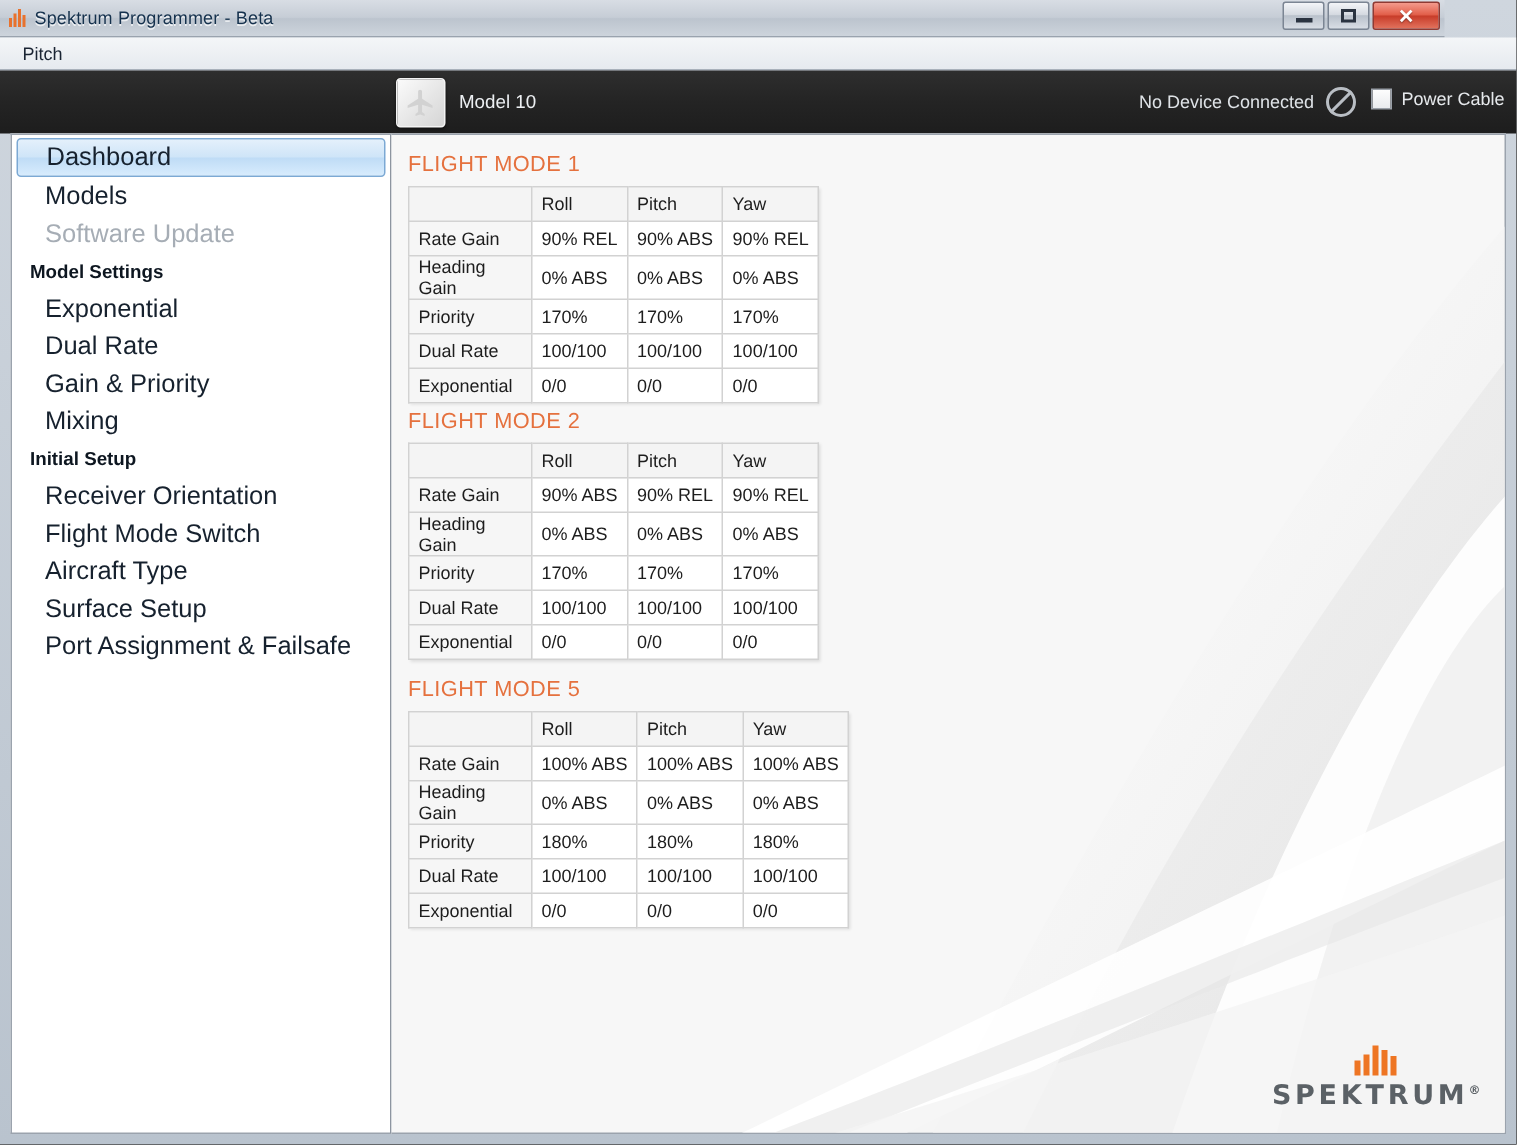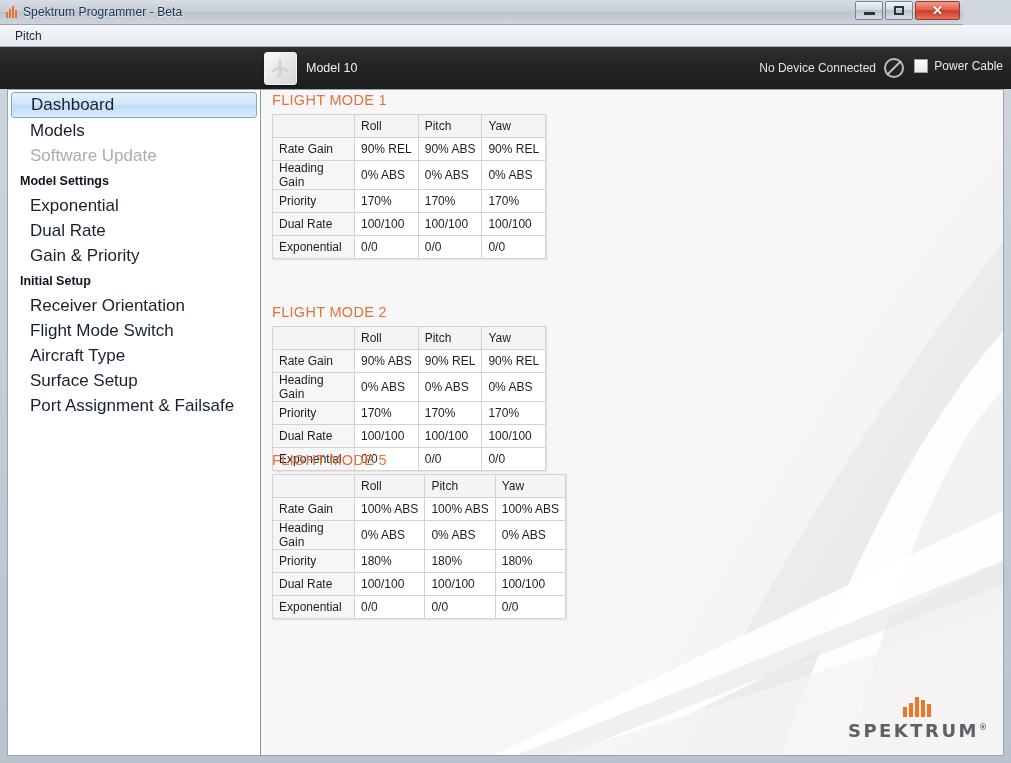--- a/index.html
+++ b/index.html
@@ -251,20 +251,23 @@
         <span>Model Settings</span>
       </div>
       <div class="nav-item">
         <span>Exponential</span>
       </div>
       <div class="nav-item">
         <span>Dual Rate</span>
       </div>
       <div class="nav-item">
         <span>Gain &amp; Priority</span>
+      </div>
+      <div class="nav-item">
+        <span>Mixing</span>
       </div>
       <div class="nav-group">
         <span>Initial Setup</span>
       </div>
       <div class="nav-item">
         <span>Receiver Orientation</span>
       </div>
       <div class="nav-item">
         <span>Flight Mode Switch</span>
       </div>
@@ -295,21 +298,21 @@
       <path d="M743 60 C 640 180, 520 360, 360 667 L743 667 Z" fill="url(#sw1)" opacity="0.95"></path>
       <path d="M743 150 C 660 260, 540 420, 420 667 L743 667 Z" fill="url(#sw2)" opacity="0.8"></path>
       <path d="M743 240 C 690 300, 600 430, 520 667 L743 667 Z" fill="#ffffff" opacity="0.9"></path>
       <path d="M743 300 C 700 340, 640 450, 590 667 L743 667 Z" fill="#ededed" opacity="0.75"></path>
       <path d="M743 420 C 640 470, 430 570, 230 667 L340 667 C 520 580, 680 500, 743 470 Z" fill="#ffffff" opacity="0.9"></path>
       <path d="M743 470 C 620 520, 400 610, 250 667 L300 667 C 470 600, 660 525, 743 495 Z" fill="#e6e6e6" opacity="0.6"></path>
       <path d="M743 520 C 600 570, 380 640, 290 667 L743 667 Z" fill="#f4f4f4" opacity="0.8"></path>
     </svg>
 
     <div id="panels">
-        <div class="panel" style="top: 2px;">
+        <div class="panel" style="top: 12px;">
           <div class="fm-title">FLIGHT MODE 1</div>
           <table class="fm">
             <thead>
               <tr>
                 <th class="corner"></th>
                 <th class="">Roll</th>
                 <th class="">Pitch</th>
                 <th class="">Yaw</th>
               </tr>
             </thead>
@@ -340,21 +343,21 @@
               </tr>
               <tr>
                 <td class="rowhead">Exponential</td>
                 <td class="val">0/0</td>
                 <td class="val">0/0</td>
                 <td class="val">0/0</td>
               </tr>
             </tbody>
           </table>
         </div>
-        <div class="panel" style="top: 183px; margin-top: 31px;">
+        <div class="panel" style="top: 183px;">
           <div class="fm-title">FLIGHT MODE 2</div>
           <table class="fm">
             <thead>
               <tr>
                 <th class="corner"></th>
                 <th class="">Roll</th>
                 <th class="">Pitch</th>
                 <th class="">Yaw</th>
               </tr>
             </thead>

